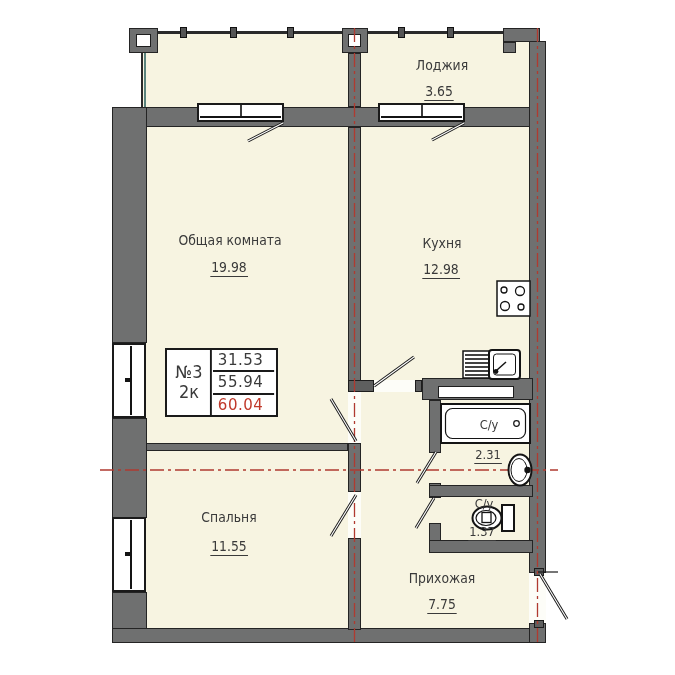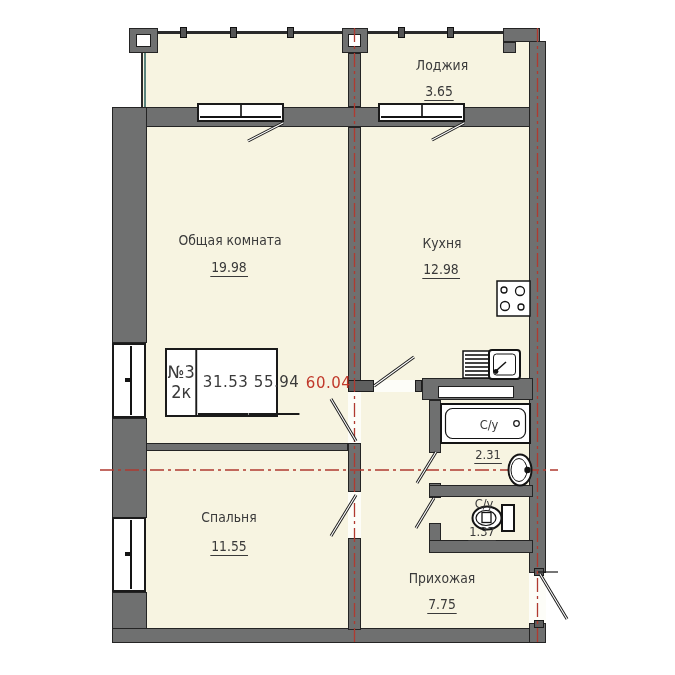--- a/index.html
+++ b/index.html
@@ -23,21 +23,21 @@
        transform:translateX(-50%) scaleX(.92);}
   .num{position:absolute;white-space:nowrap;color:#3a3a3a;font-size:13.5px;
        transform:translateX(-50%) scaleX(.92);}
   .num span{border-bottom:1.4px solid #3a3a3a;padding:0 1px 1px 1px;}
   .small{font-size:12.5px;}
   .ib{position:absolute;left:165px;top:348px;width:113px;height:69px;background:#fff;
       border:2px solid #1a1a1a;box-sizing:border-box;display:flex;}
   .ib-left{width:44px;border-right:2px solid #1a1a1a;display:flex;flex-direction:column;
       align-items:center;justify-content:center;font-size:17px;color:#3a3a3a;line-height:1.15;
       transform:scaleX(.95);}
-  .ib-right{flex:1;display:flex;flex-direction:row;justify-content:space-between;}
+  .ib-right{flex:1;display:flex;flex-direction:column;justify-content:space-between;}
   .ib-cell{flex:1;border-bottom:2px solid #1a1a1a;font-size:15.5px;color:#3a3a3a;
       display:flex;align-items:center;padding-left:5px;letter-spacing:.5px;transform:scaleX(.97);
       transform-origin:left center;}
   .ib-cell:last-child{border-bottom:none;}
   .ib-red{color:#c0392b;}
 </style>
 </head>
 <body>
 
 <div id="plan">

